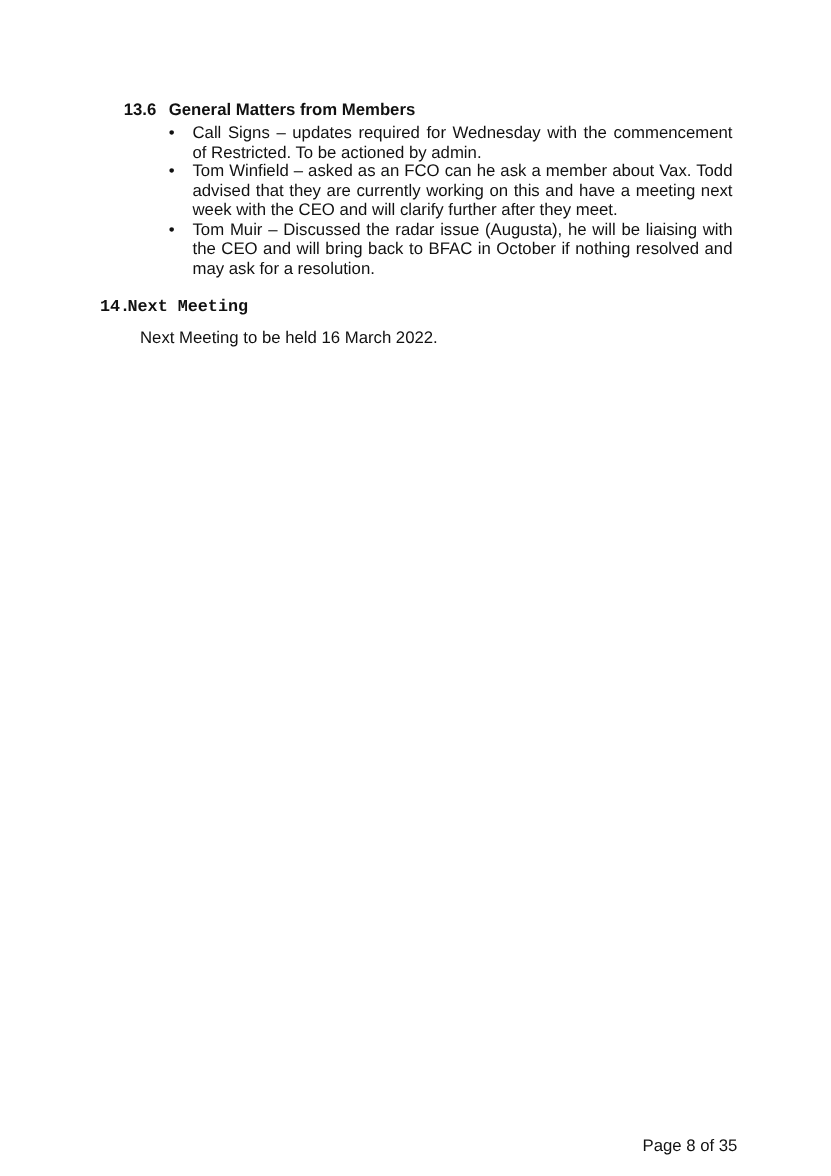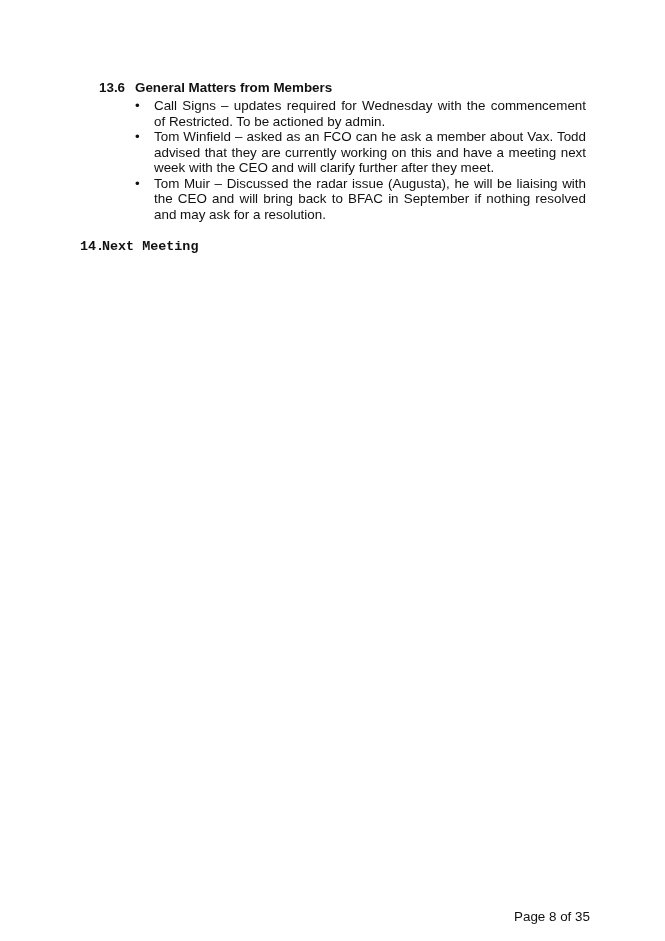--- a/index.html
+++ b/index.html
@@ -97,24 +97,25 @@
     <li>
       <span class="bullet">•</span>
       <span>Call Signs – updates required for Wednesday with the commencement of Restricted. To be actioned by admin.</span>
     </li>
     <li>
       <span class="bullet">•</span>
       <span>Tom Winfield – asked as an FCO can he ask a member about Vax.  Todd advised that they are currently working on this and have a meeting next week with the CEO and will clarify further after they meet.</span>
     </li>
     <li>
       <span class="bullet">•</span>
-      <span>Tom Muir – Discussed the radar issue (Augusta), he will be liaising with the CEO and will bring back to BFAC in September if nothing resolved and may ask for a resolution.</span>
+      <span>Tom Muir – Discussed the radar issue (Augusta), he will be liaising with the CEO and will bring back to BFAC in October if nothing resolved and may ask for a resolution.</span>
     </li>
   </ul>
 
   <div class="heading" style="top:239px;font-family:Liberation Mono, monospace;">
     <span class="num">14.</span><span>Next Meeting</span>
   </div>
+  <div class="para" style="top:262px;">Next Meeting to be held 16 March 2022.</div>
 
 
   <div class="footer">Page 8 of 35</div>
 
 </div>
 
 </body></html>

